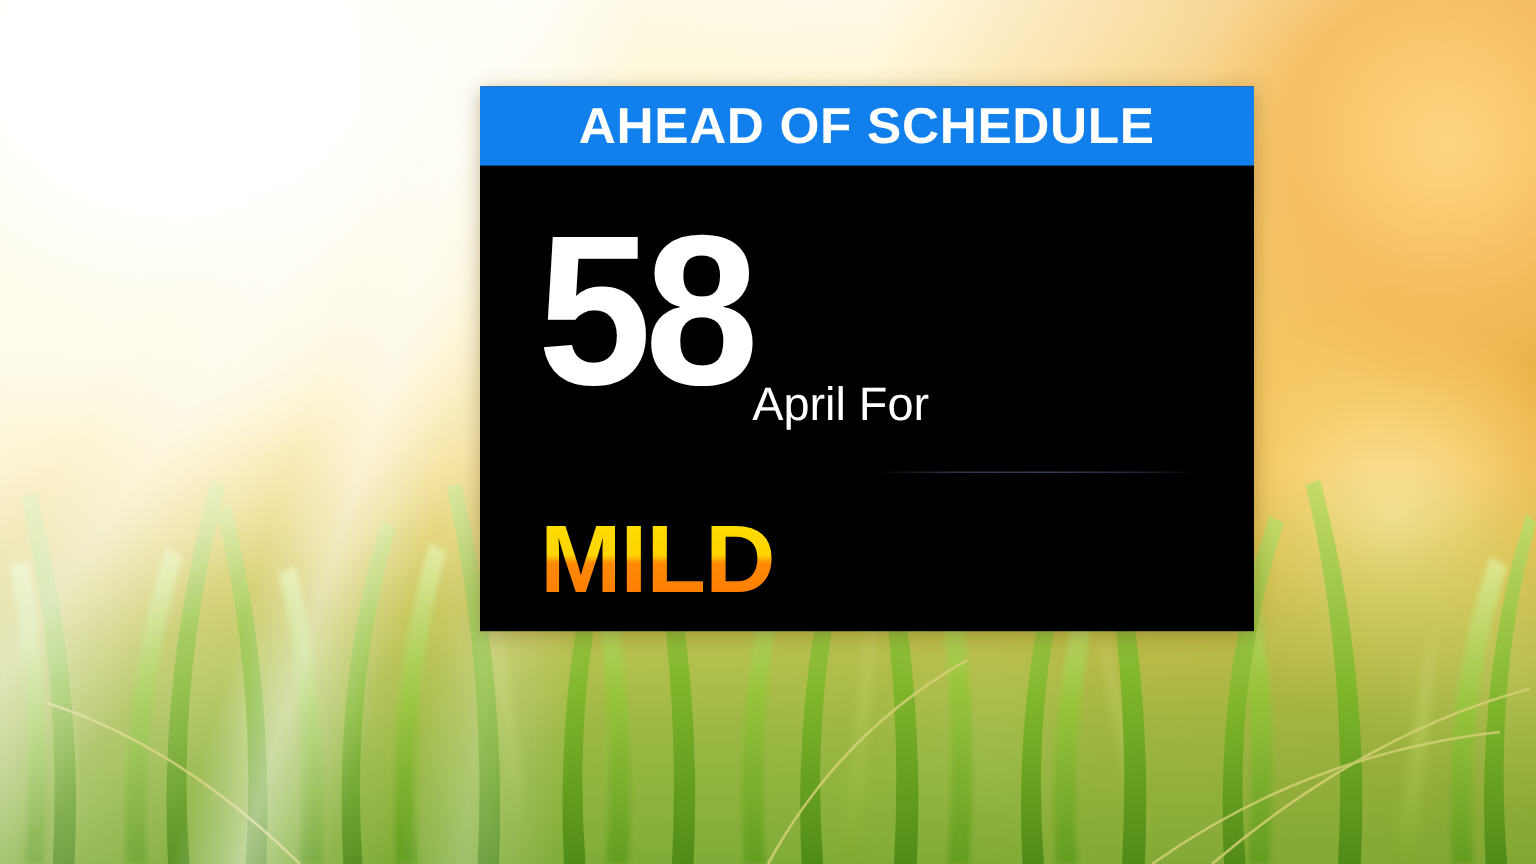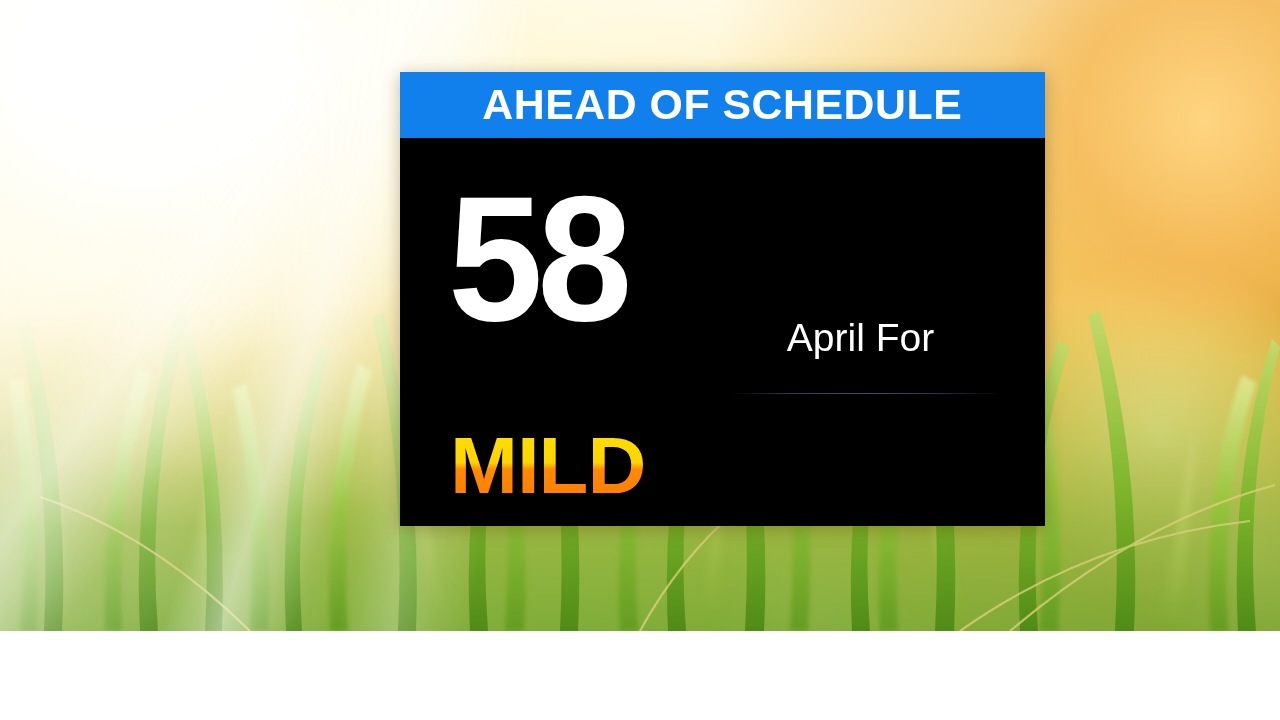--- a/index.html
+++ b/index.html
@@ -7,21 +7,21 @@
 
   html, body {
     width:1280px; height:720px;
     overflow:hidden;
     font-family:"Liberation Sans", sans-serif;
   }
 
   
   #stage {
     position:relative;
-    width:1280px; height:631px;
+    width:1280px; height:720px;
     overflow:hidden;
     background:#E8C96A;
   }
 
   .bg-layer { position:absolute; inset:0; }
 
   
   #bg-base {
     background:
       linear-gradient(175deg,
@@ -112,20 +112,21 @@
     letter-spacing:0.5px;
     line-height:1;
     white-space:nowrap;
     transform:scaleX(1.02);
   }
 
   #card-body {
     position:relative;
     height:388px;
     display:flex;
+    flex-direction:column;
   }
 
   
   #col-left {
     width:320px;
     position:relative;
   }
   #temp-value {
     position:absolute;
     left:48px; top:32px;

